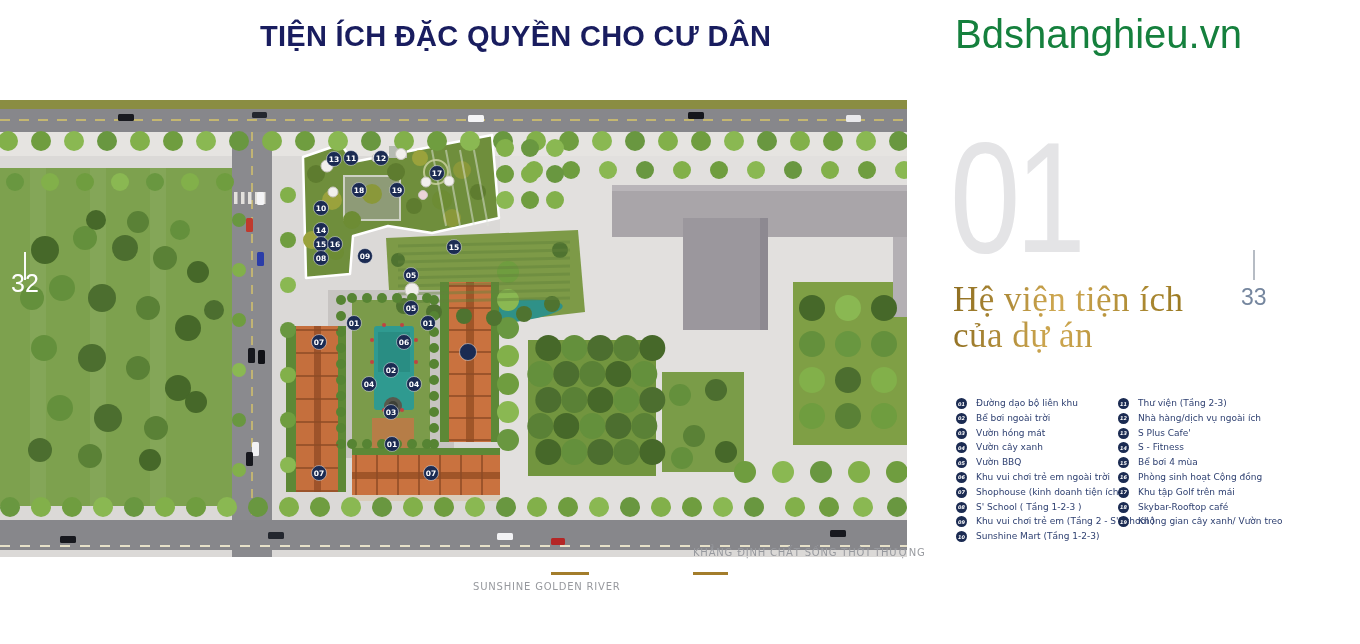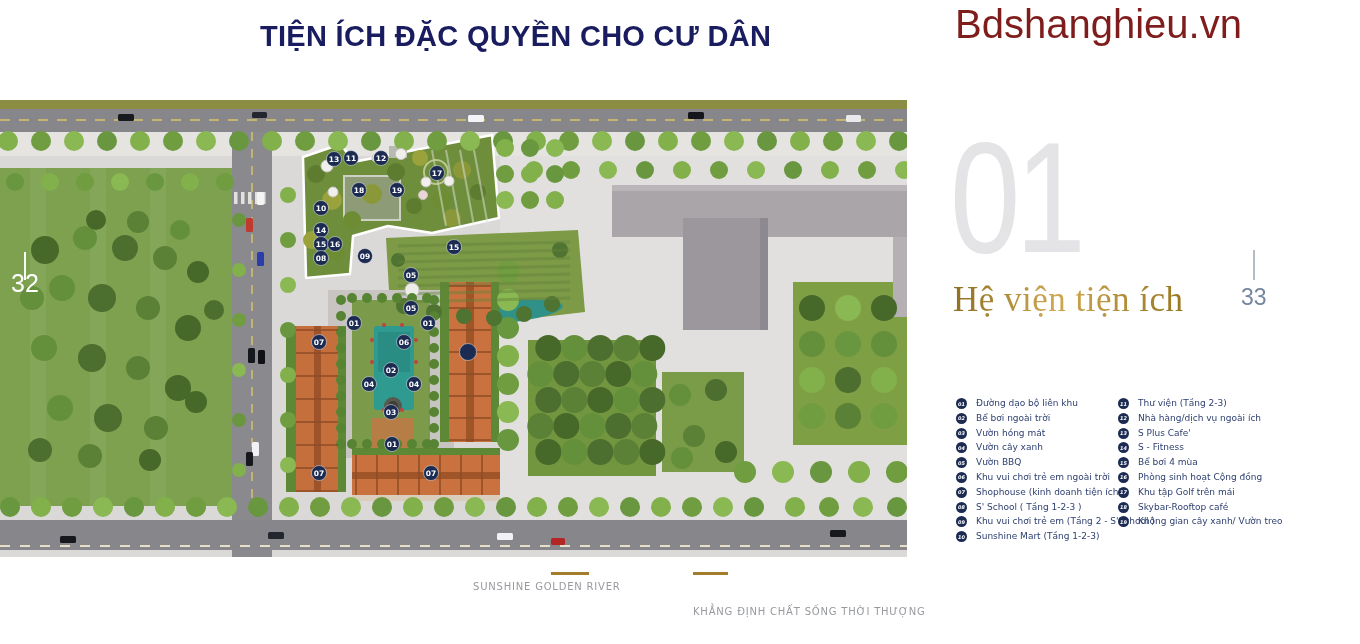--- a/index.html
+++ b/index.html
@@ -8,22 +8,22 @@
     font-family:"DejaVu Sans","Liberation Sans",sans-serif;overflow:hidden;
   }
   .abs{position:absolute}
   
   .page-title{
     left:260px;top:20px;width:760px;
     font-family:"Liberation Sans",sans-serif;font-weight:bold;font-size:29px;
     color:#191d5f;letter-spacing:.3px;white-space:nowrap;
   }
   .watermark{
-    left:955px;top:2px;font-family:"Liberation Sans",sans-serif;
-    font-weight:500;font-size:40px;color:#7f1d1d;white-space:nowrap;
+    left:955px;top:12px;font-family:"Liberation Sans",sans-serif;
+    font-weight:500;font-size:40px;color:#15803d;white-space:nowrap;
   }
   
   .map-wrap{left:0;top:100px;width:907px;height:457px}
   
   .p32-line{left:24px;top:252px;width:2px;height:28px;background:rgba(255,255,255,.95)}
   .p32{left:11px;top:269px;color:#ffffff;font-size:25px;font-family:"Liberation Sans",sans-serif}
   .p33-line{left:1253px;top:250px;width:2px;height:30px;background:#b6bcc4}
   .p33{left:1241px;top:284px;color:#75869e;font-size:23px;font-family:"Liberation Sans",sans-serif}
   
   .big-num{
@@ -44,21 +44,21 @@
   .leg-row{display:flex;align-items:center;height:11px;margin-bottom:3.8px}
   .leg-dot{
     width:11px;height:11px;border-radius:50%;background:#1b2b52;color:#fff;
     font-size:5px;font-weight:bold;font-style:italic;
     display:flex;align-items:center;justify-content:center;flex:0 0 11px;
   }
   .leg-label{margin-left:9px;font-size:9px;color:#2d3f70;line-height:11px;white-space:nowrap}
   
   .f-brand{left:473px;top:581px;font-size:10px;color:#97999e;letter-spacing:.8px;white-space:nowrap}
   .f-line1{left:551px;top:572px;width:38px;height:3px;background:#a37d2b}
-  .f-slogan{left:693px;top:606px;font-size:10px;color:#97999e;letter-spacing:.8px;white-space:nowrap}
+  .f-slogan{left:693px;top:547px;font-size:10px;color:#97999e;letter-spacing:.8px;white-space:nowrap}
   .f-line2{left:693px;top:572px;width:35px;height:3px;background:#a37d2b}
 </style>
 </head>
 <body>
 
 <div class="abs page-title">TIỆN ÍCH ĐẶC QUYỀN CHO CƯ DÂN</div>
 <div class="abs watermark">Bdshanghieu.vn</div>
 
 <div class="abs map-wrap">
   <svg id="map-art" viewBox="0 0 907 457" width="907" height="457" xmlns="http://www.w3.org/2000/svg">
@@ -482,20 +482,21 @@
 </div>
 
 <div class="abs p32-line"></div>
 <div class="abs p32">32</div>
 <div class="abs p33-line"></div>
 <div class="abs p33">33</div>
 
 <div class="abs big-num">01</div>
 <div class="abs gold-heading">
   <div>Hệ viện tiện ích</div>
+  <div>của dự án</div>
 </div>
 
 <div class="abs leg-col leg-col1" id="leg-col1">
     <div class="leg-row">
       <span class="leg-dot">01</span>
       <span class="leg-label">Đường dạo bộ liên khu</span>
     </div>
     <div class="leg-row">
       <span class="leg-dot">02</span>
       <span class="leg-label">Bể bơi ngoài trời</span>

